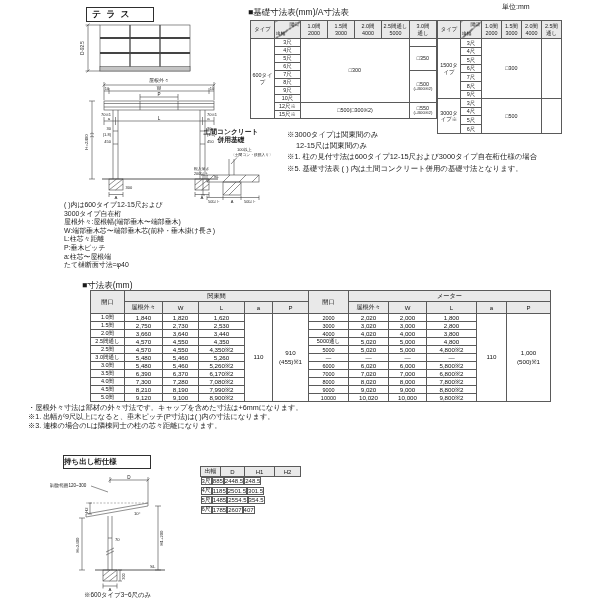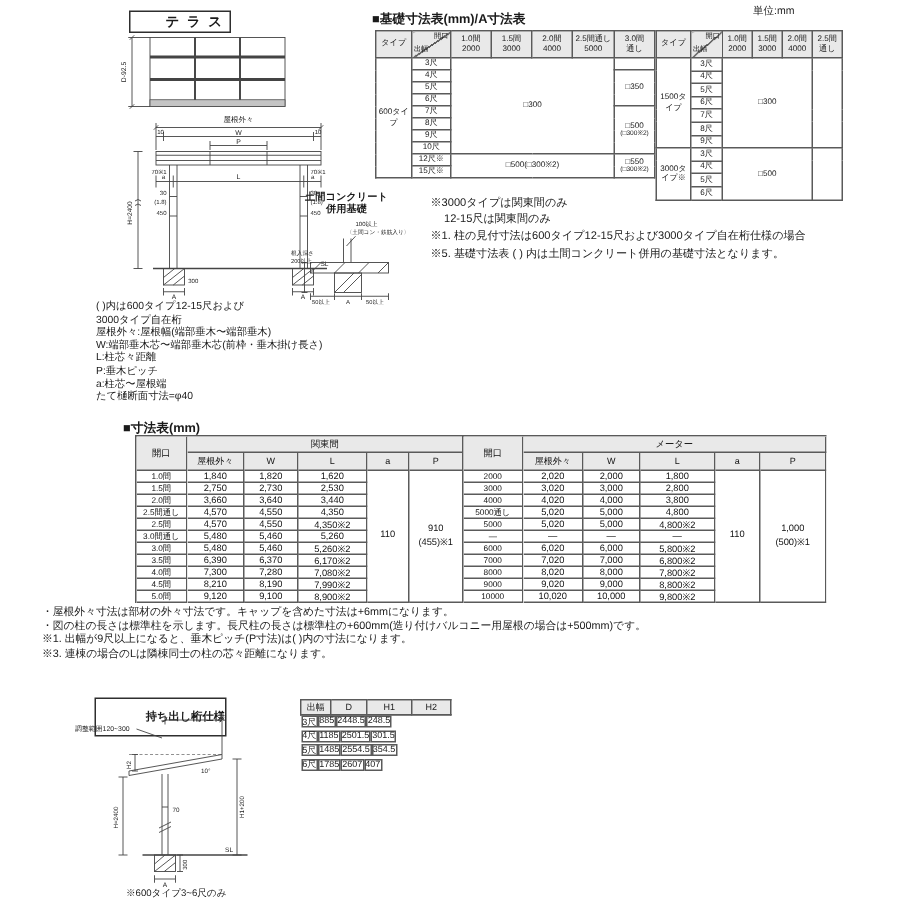--- a/index.html
+++ b/index.html
@@ -1,20 +1,20 @@
 <!DOCTYPE html>
 <html><head>
 <meta charset="utf-8">
 <style>
   *{box-sizing:border-box;margin:0;padding:0}
   html,body{width:600px;height:600px}
   body{position:relative;background:#fff;font-family:"Liberation Sans",sans-serif;color:#1a1a1a;overflow:hidden}
   .abs{position:absolute}
-  .titlebox{border:1.6px solid #2e2e2e;display:flex;align-items:center;justify-content:flex-end;font-weight:bold;background:#fff}
-  .sect-title{font-weight:bold;font-size:8.5px;white-space:nowrap}
+  .titlebox{border:1.6px solid #2e2e2e;display:flex;align-items:center;justify-content:flex-start;font-weight:bold;background:#fff}
+  .sect-title{font-weight:normal;font-size:8.5px;white-space:nowrap}
   .unit{font-size:7px;white-space:nowrap}
   svg text{font-family:"Liberation Sans",sans-serif;fill:#222}
 
   
   .ftab{position:absolute;border-collapse:collapse;table-layout:fixed;background:#fff}
   .ftab td{border:1px solid #5a5a5a;font-size:5.4px;text-align:center;vertical-align:middle;padding:0;line-height:1.15;overflow:hidden}
   .ftA tr{height:8px}.ftB tr{height:8.6px}
   .ftab tr.hrow{height:18px}
   .hc{background:#e9e9e9;font-size:5.4px}
   .h2l span{display:block;line-height:1.25}
@@ -607,26 +607,25 @@
       <div class="dt-p">
         <div>1,000</div>
         <div>(500)※1</div>
       </div>
     </div>
   </div>
 </div>
 
 <div class="abs dnotes" style="left:28px;top:403px">
   <div>・屋根外々寸法は部材の外々寸法です。キャップを含めた寸法は+6mmになります。</div>
-  <div>・図の柱の長さは標準柱を示します。長尺柱の長さは標準柱の+600mm(造り付けバルコニー用屋根の場合は+500mm)です。</div>
   <div>※1. 出幅が9尺以上になると、垂木ピッチ(P寸法)は( )内の寸法になります。</div>
   <div>※3. 連棟の場合のLは隣棟同士の柱の芯々距離になります。</div>
 </div>
 
-<div class="abs titlebox" style="left:63px;top:465px;width:88px;height:26px;font-size:7.5px">
+<div class="abs titlebox" style="left:63px;top:455px;width:88px;height:14px;font-size:7.5px">
   <span>持ち出し桁仕様</span>
 </div>
 
 <svg class="abs" style="left:50px;top:474px" width="125" height="118" viewBox="0 0 125 118">
   <g stroke="#444" stroke-width="0.6" fill="none">
     <line x1="60" y1="6" x2="98" y2="6"></line>
     <line x1="60" y1="3" x2="60" y2="9"></line>
       <line x1="98" y1="3" x2="98" y2="29"></line>
     <path d="M58.5 7.5 L61.5 4.5 M96.5 7.5 L99.5 4.5"></path>
     <line x1="41" y1="12" x2="58" y2="18"></line>

